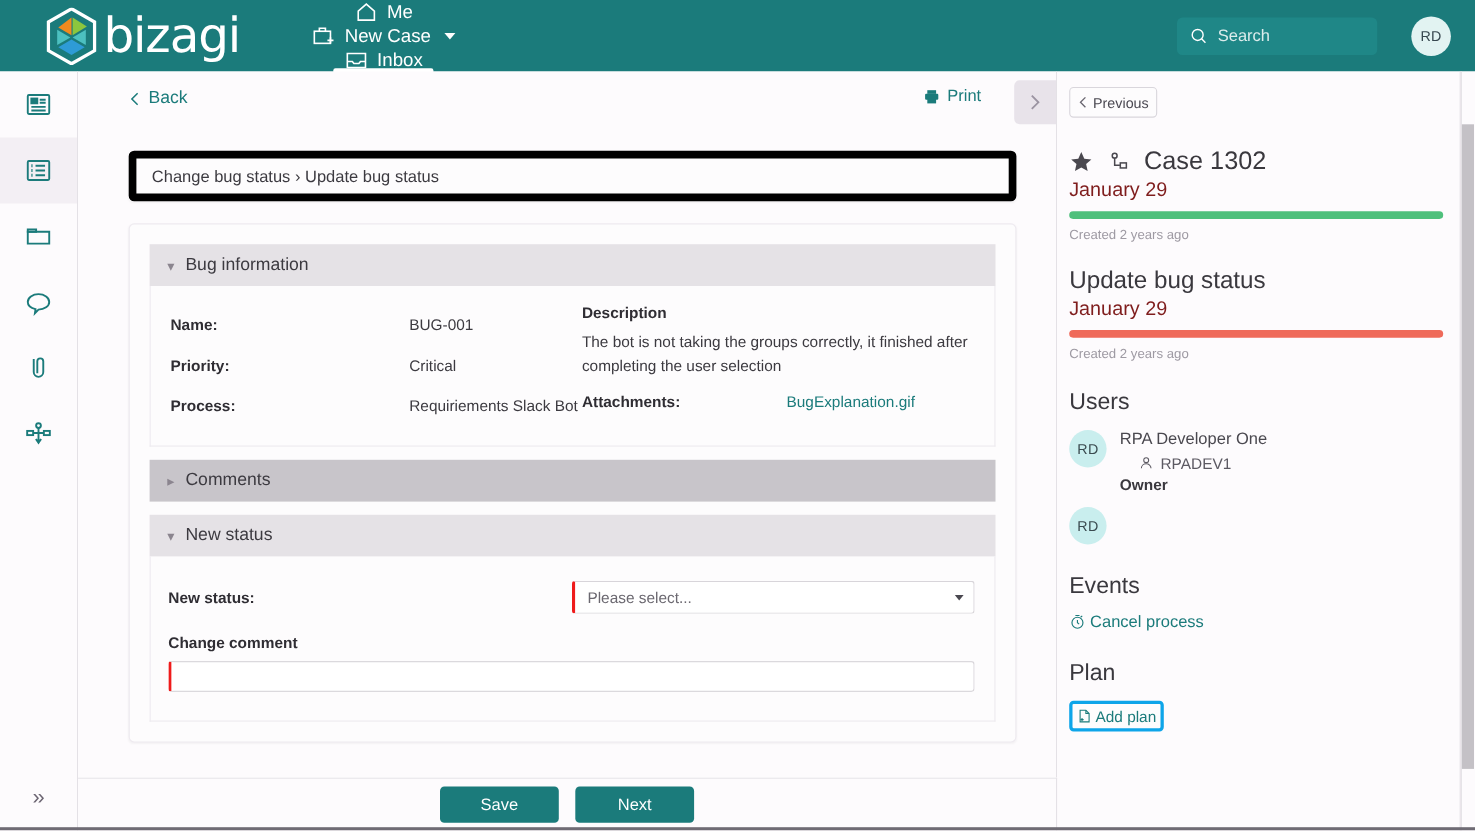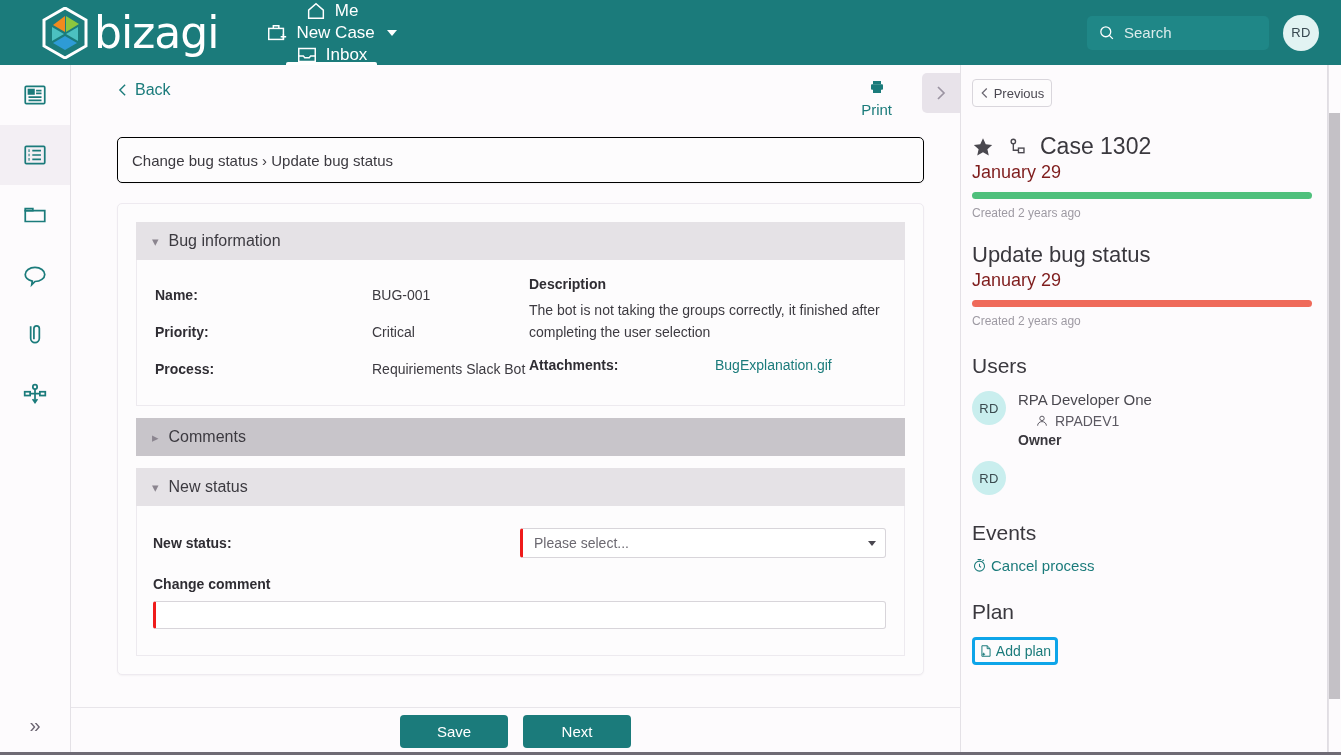--- a/index.html
+++ b/index.html
@@ -9,21 +9,21 @@
     background: #ffffff;
     overflow: hidden;
   }
   body { position: relative; }
 
   
   .topbar {
     position: absolute; top: 0; left: 0;
     width: 1341px; height: 65px;
     background: #1b7b7b;
-    display: flex; align-items: center;
+    display: flex; align-items: center; gap: 17px;
   }
   .logo-wrap {
     display: flex; align-items: center;
     margin-left: 42px; margin-right: 32px;
     height: 65px;
   }
   .logo-mark { width: 46px; height: 52px; flex: none; }
   .logo-text {
     color: #ffffff;
     font-size: 44px;
@@ -106,33 +106,33 @@
     height: 50px; display: flex; align-items: center;
     padding: 0 4px 0 46px; position: relative;
   }
   .back-link {
     display: flex; align-items: center; gap: 7px;
     color: #1b7b7b; font-size: 16px; cursor: pointer;
   }
   .print-link {
     position: absolute; right: 68px; top: 14px;
     display: flex; align-items: center; gap: 6px;
-    color: #1b7b7b; font-size: 15px; cursor: pointer; flex-direction: column;
+    color: #1b7b7b; font-size: 15px; cursor: pointer;
   }
   .panel-toggle {
     position: absolute; right: 0px; top: 8px;
     width: 38px; height: 40px;
     background: #e8e3ea; border-radius: 5px 0 0 5px;
     display: flex; align-items: center; justify-content: center;
     color: #9b94a2; font-size: 18px; cursor: pointer;
   }
   .breadcrumb-card {
     margin: 22px 36px 0 46px;
     background: #fdfcfd;
-    border: 1px solid #000000;
+    border: 7px solid #000000;
     border-radius: 5px;
     height: 46px;
     display: flex; align-items: center;
     padding: 16px 14px;
     font-size: 15px; color: #3c3a40;
     box-shadow: 0 1px 2px rgba(0,0,0,.04);
   }
   .form-card {
     margin: 20px 36px 0 46px;
     background: #fdfcfd;

